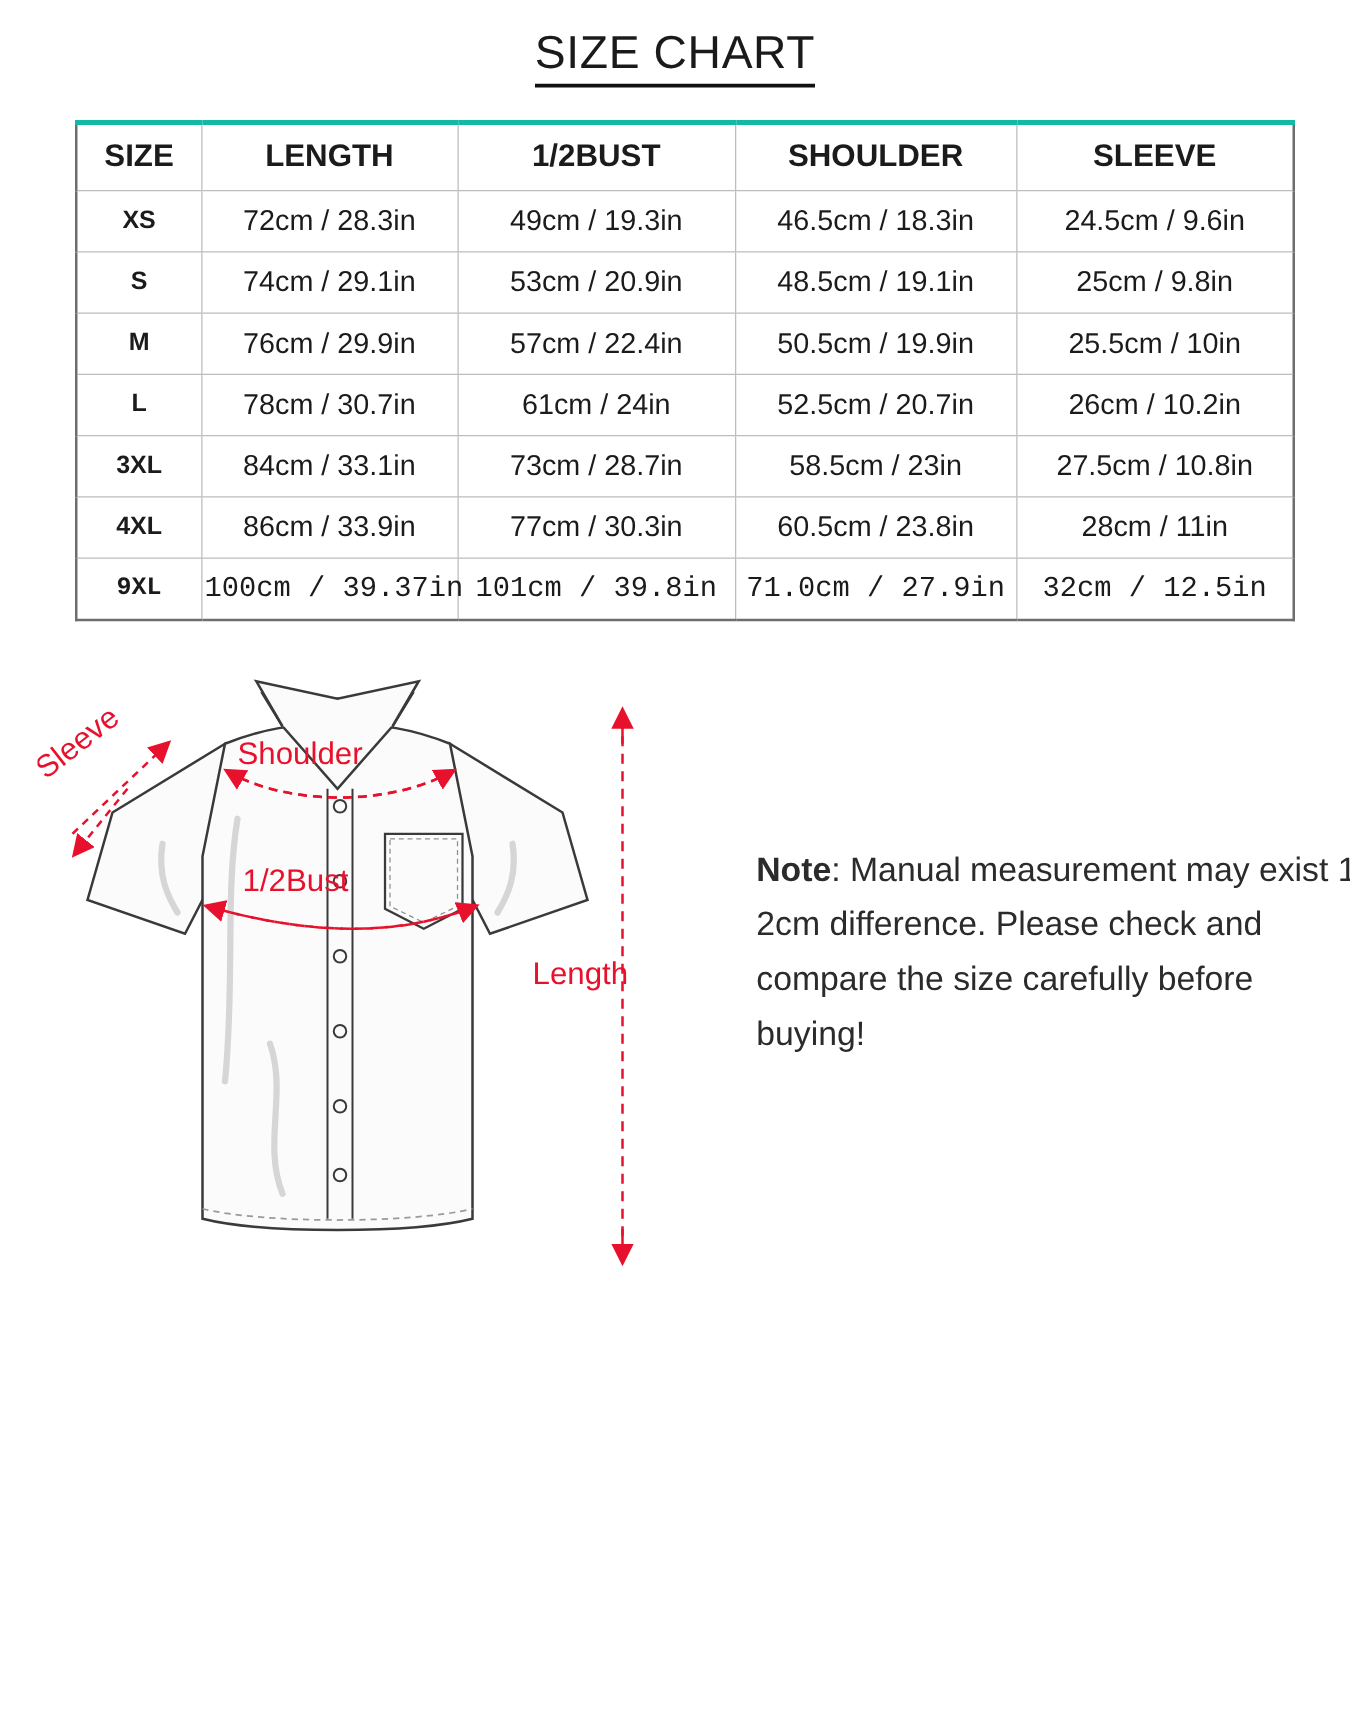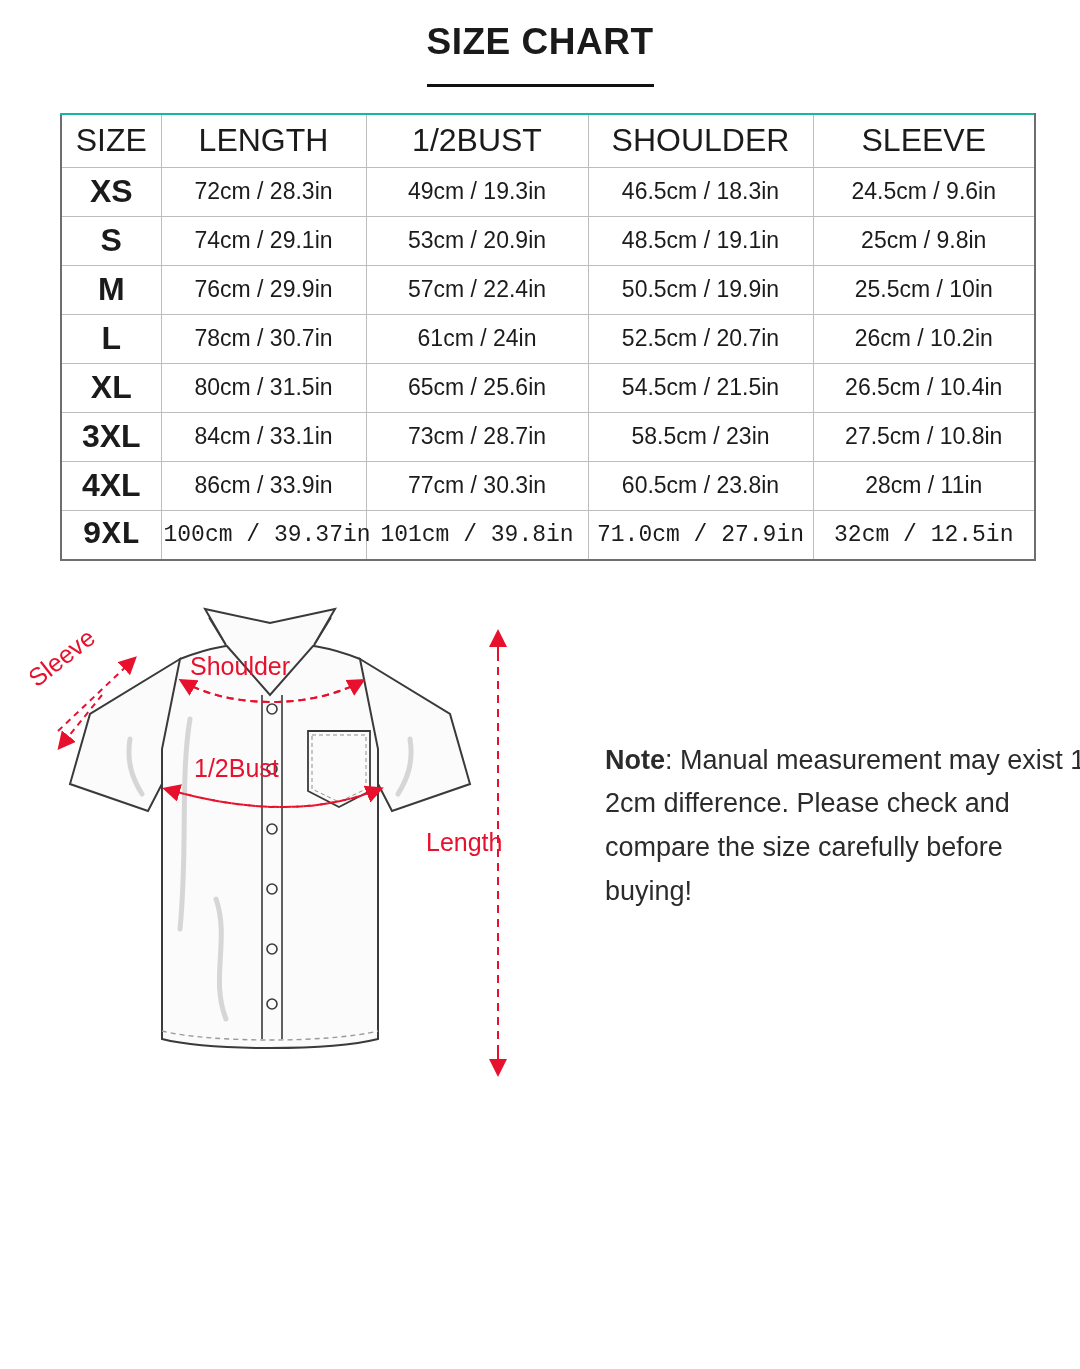--- a/index.html
+++ b/index.html
@@ -17,24 +17,24 @@
   }
 
   
   .title-wrap {
     text-align: center;
     padding-top: 22px;
   }
   .title {
     display: inline-block;
     font-size: 37px;
-    font-weight: bold;
+    font-weight: normal;
     letter-spacing: 0.5px;
     border-bottom: 3px solid #111;
-    padding-bottom: 21px;
+    padding-bottom: 4px;
     line-height: 1.1;
   }
 
   
   .table-wrap {
     margin: 26px auto 0 auto;
     width: 960px;
   }
   table.size-chart {
     border-collapse: collapse;
@@ -46,41 +46,41 @@
     border: 1px solid #bdbdbd;
     text-align: center;
     vertical-align: middle;
     font-size: 23px;
     height: 48px;
     padding: 0 2px;
     color: #1b1b1b;
     white-space: nowrap;
   }
   table.size-chart thead th {
-    font-size: 32px;
-    font-weight: normal;
+    font-size: 25px;
+    font-weight: bold;
     height: 52px;
-    border-top: 2px solid #14b8a6;
+    border-top: 4px solid #14b8a6;
     border-bottom: 1px solid #bdbdbd;
   }
   table.size-chart thead th:first-child,
   table.size-chart tbody td:first-child {
     border-left: 2px solid #6e6e6e;
   }
   table.size-chart thead th:last-child,
   table.size-chart tbody td:last-child {
     border-right: 2px solid #6e6e6e;
   }
   table.size-chart tbody tr:last-child td {
     border-bottom: 2px solid #6e6e6e;
     font-family: Liberation Mono, monospace;
   }
   table.size-chart tbody td:first-child {
     font-weight: bold;
-    font-size: 32px;
+    font-size: 20px;
   }
   col.c-size { width: 100px; }
   col.c-len  { width: 205px; }
   col.c-bust { width: 222px; }
   col.c-sh   { width: 225px; }
   col.c-sl   { width: 222px; }
 
   
   .lower {
     position: relative;
@@ -156,27 +156,20 @@
         <td>25.5cm / 10in</td>
       </tr>
       <tr>
         <td>L</td>
         <td>78cm / 30.7in</td>
         <td>61cm / 24in</td>
         <td>52.5cm / 20.7in</td>
         <td>26cm / 10.2in</td>
       </tr>
       <tr>
-        <td>XL</td>
-        <td>80cm / 31.5in</td>
-        <td>65cm / 25.6in</td>
-        <td>54.5cm / 21.5in</td>
-        <td>26.5cm / 10.4in</td>
-      </tr>
-      <tr>
         <td>3XL</td>
         <td>84cm / 33.1in</td>
         <td>73cm / 28.7in</td>
         <td>58.5cm / 23in</td>
         <td>27.5cm / 10.8in</td>
       </tr>
       <tr>
         <td>4XL</td>
         <td>86cm / 33.9in</td>
         <td>77cm / 30.3in</td>

